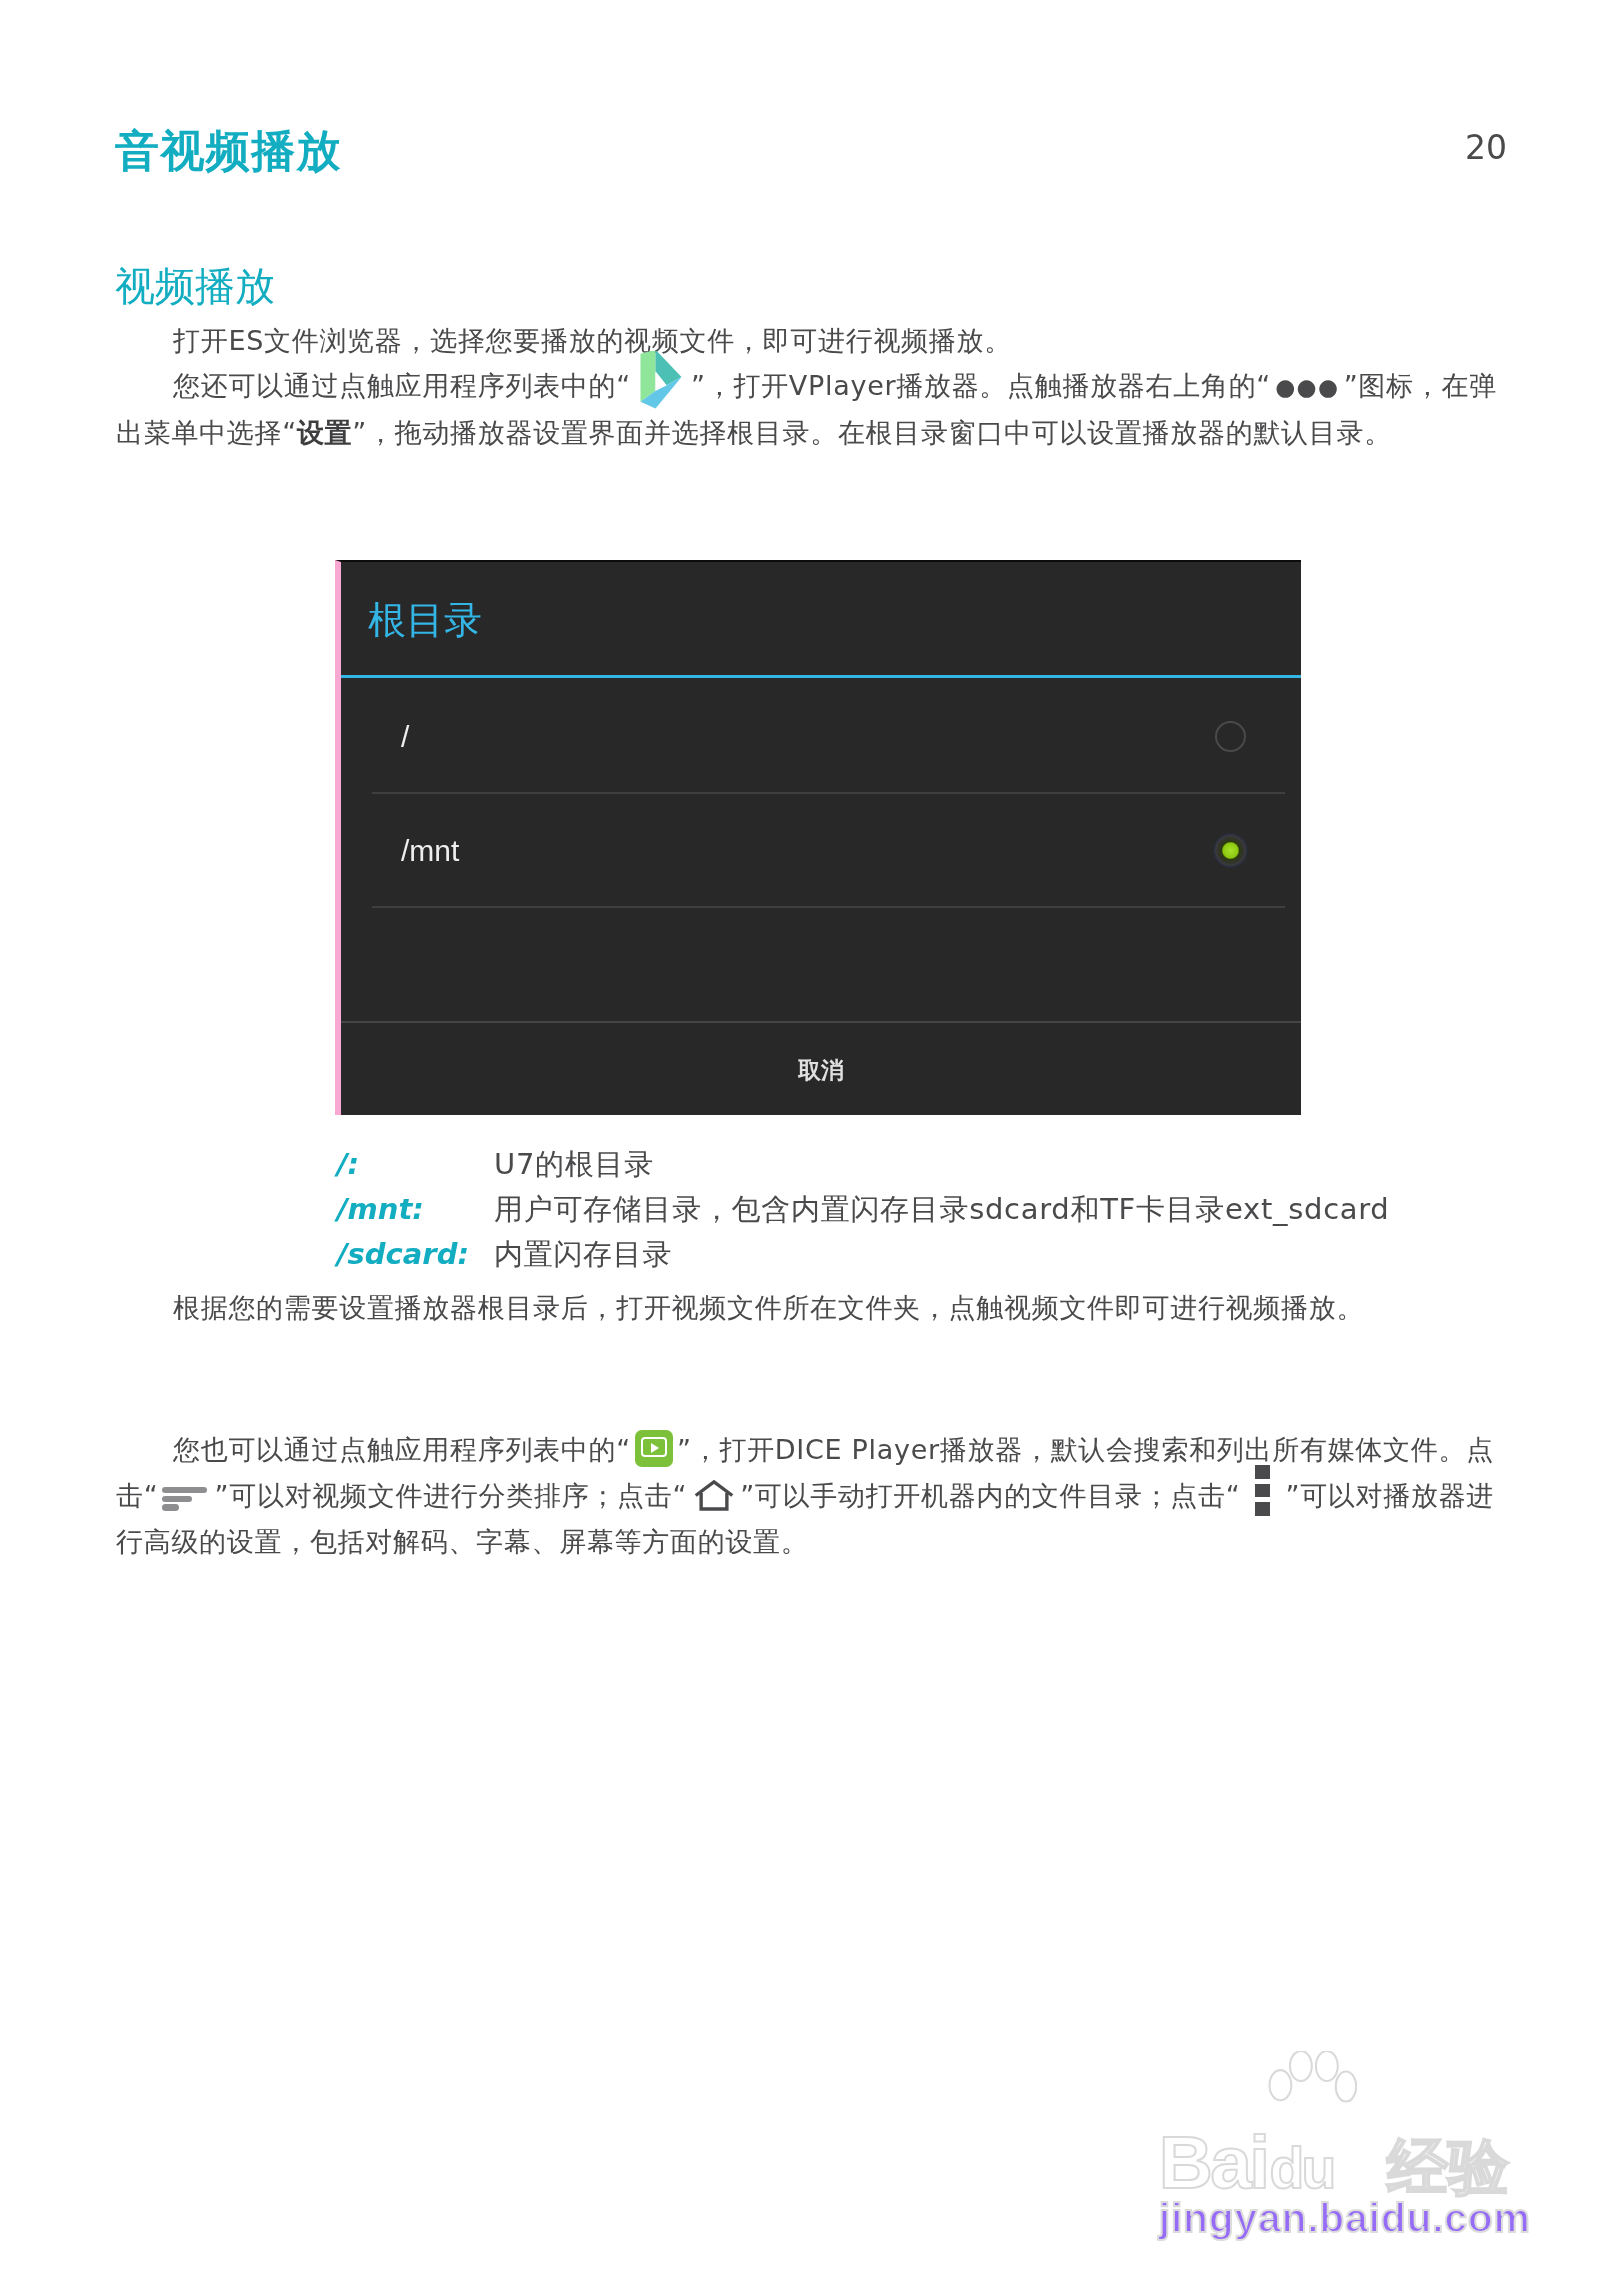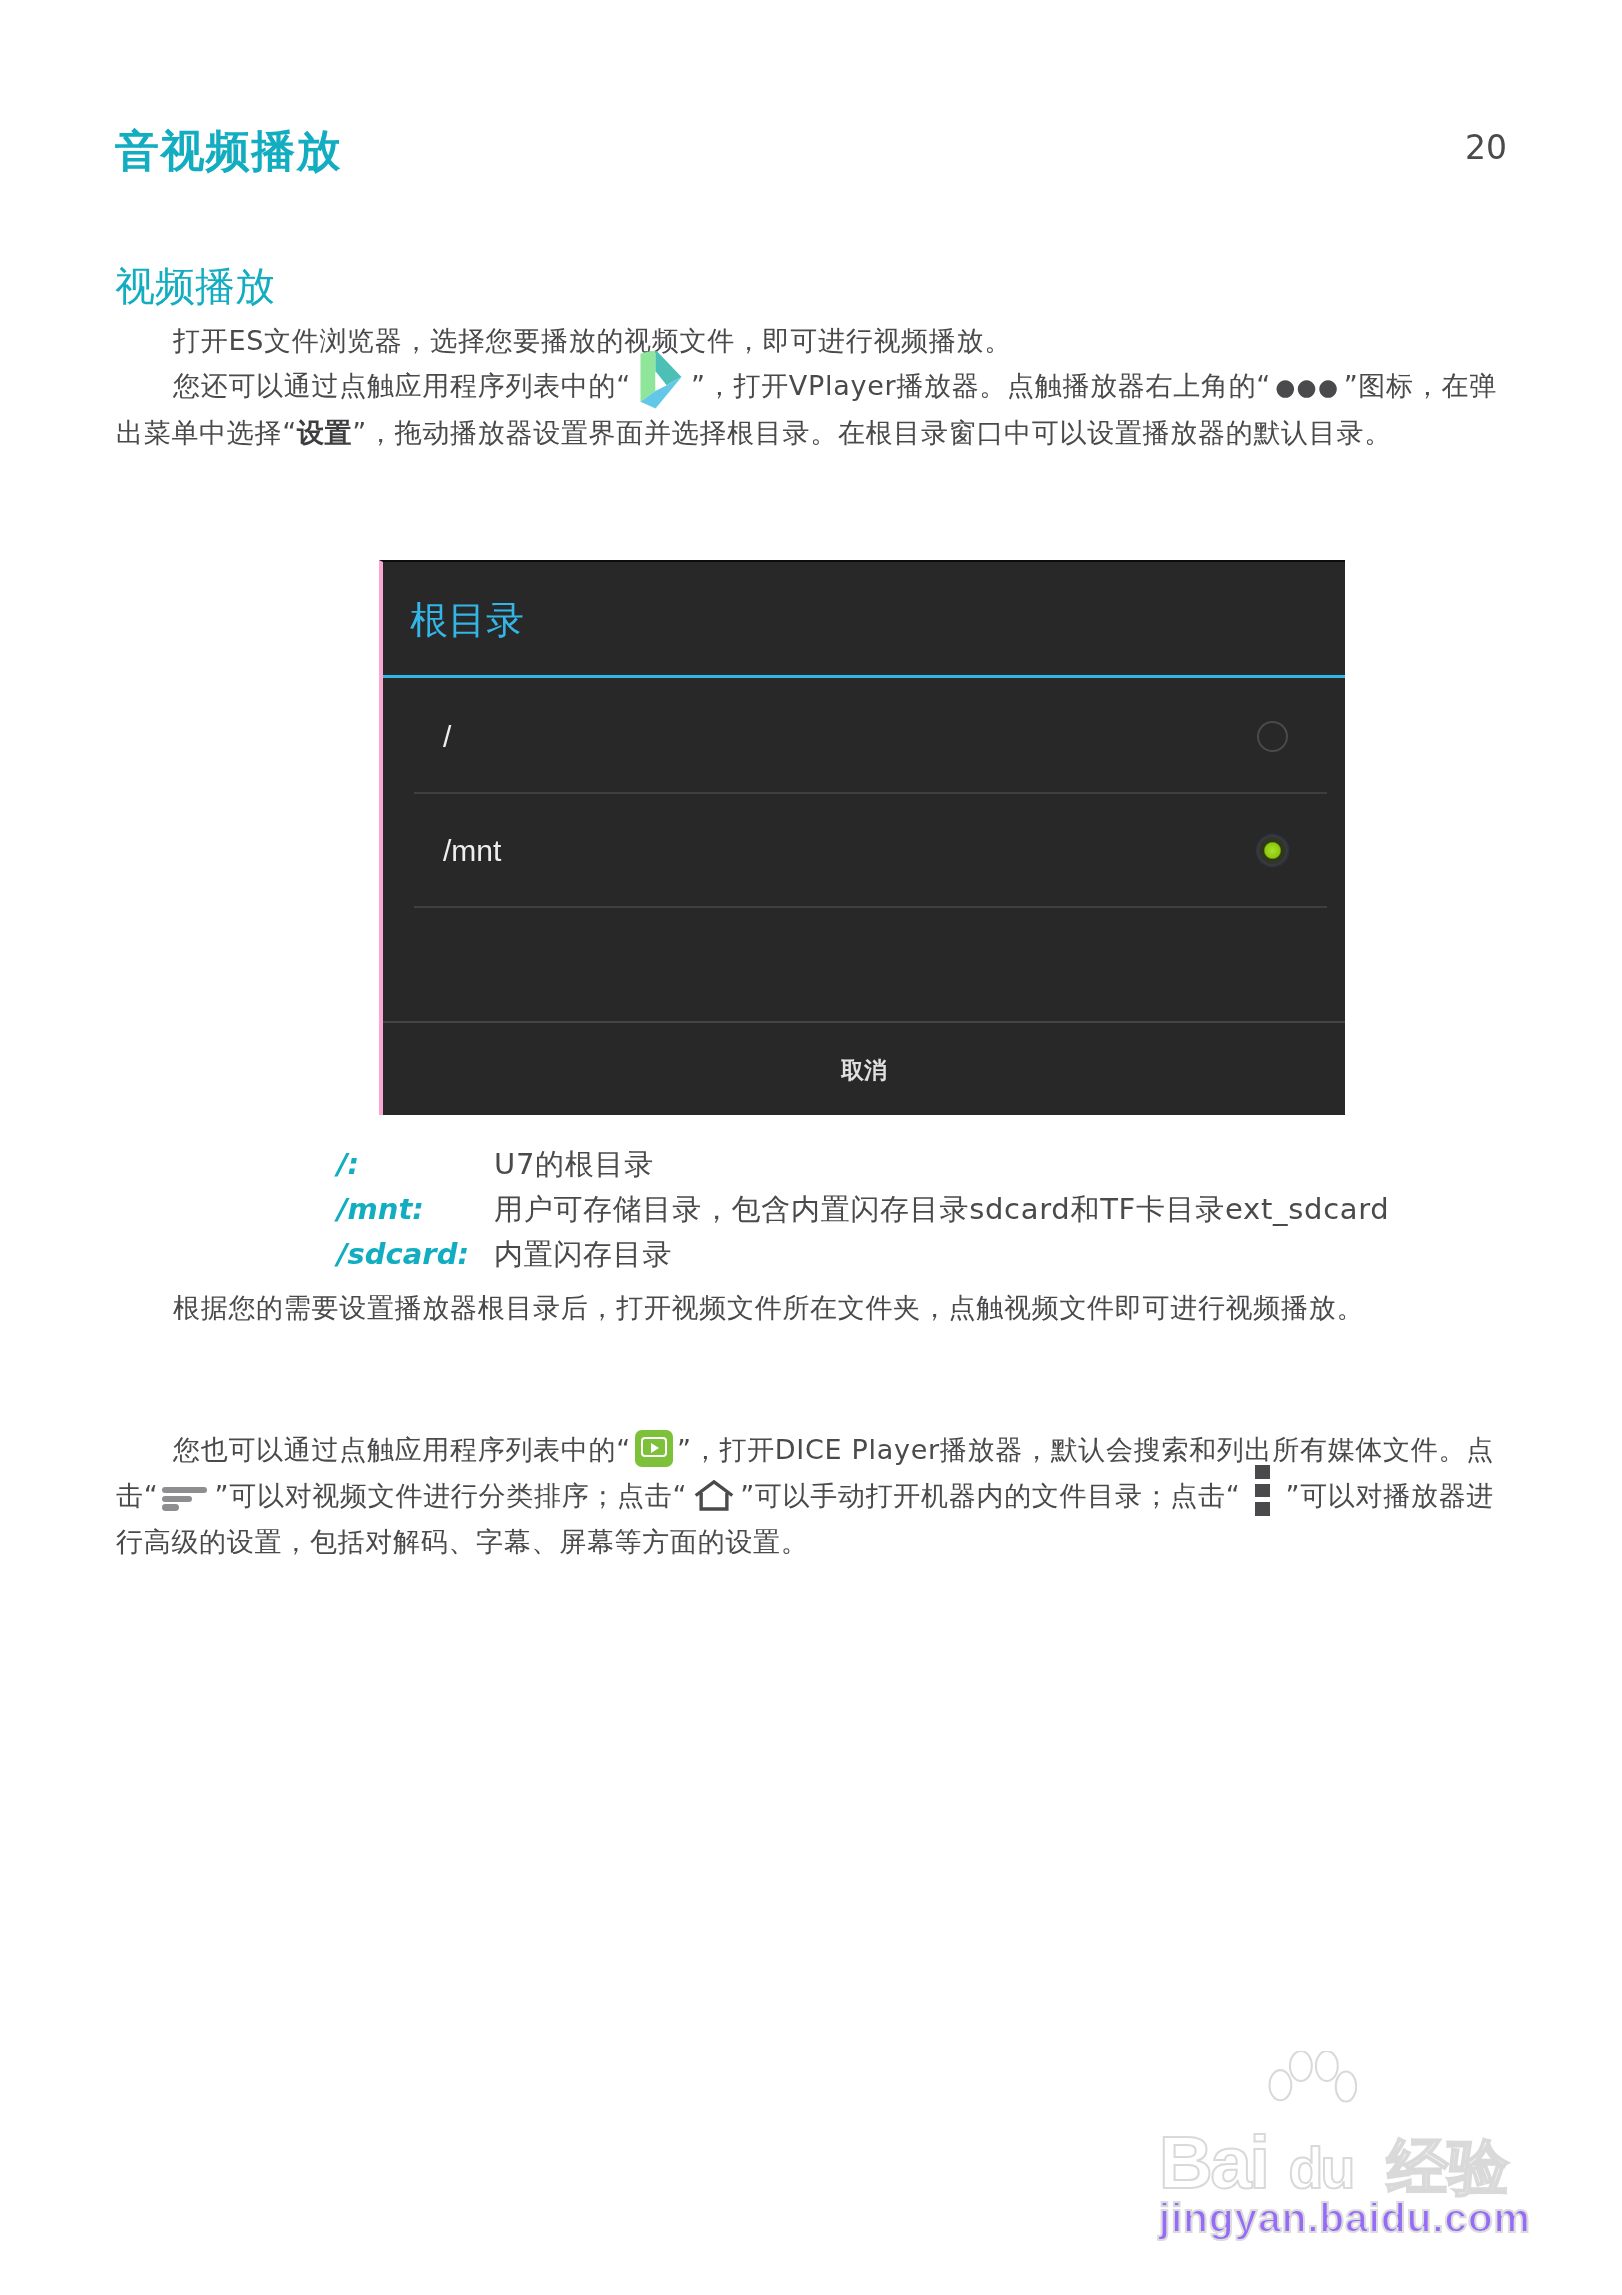--- a/index.html
+++ b/index.html
@@ -26,21 +26,21 @@
   .dice-icon .screen { position: absolute; left: 6.1px; top: 7.5px; width: 26px; height: 20.4px; border: 2.7px solid #fff; border-radius: 4.1px; }
   .dice-icon .tri { position: absolute; left: 15.7px; top: 13px; width: 0; height: 0; border-top: 5.5px solid transparent; border-bottom: 5.5px solid transparent; border-left: 8.2px solid #fff; }
   .dots-icon { font-size: 23px; letter-spacing: 1.4px; color: #4a4a4c; margin: 0 4.1px; }
   .sort-icon { width: 48px; height: 27px; margin: 0 4.1px; }
   .sort-icon span { position: absolute; left: 0; height: 6.8px; border-radius: 3.4px; background: #8e8e90; }
   .home-icon { width: 42px; height: 33px; margin: -4.1px 5.5px 0 5.5px; }
   .menu-icon { width: 15px; height: 52px; margin: -12.3px 15px 0 15px; }
   .menu-icon span { position: absolute; left: 0; width: 15px; height: 13.6px; background: #4a4a4c; }
 
   
-  .dialog { position: absolute; left: 335px; top: 560px; width: 966px; height: 555px; background: #282828; border-top: 2.7px solid #0c0c0c; border-left: 4px solid #f9a8d4; margin-left: 44px; }
+  .dialog { position: absolute; left: 335px; top: 560px; width: 966px; height: 555px; background: #282828; border-top: 2.7px solid #0c0c0c; border-left: 6px solid #f9a8d4; }
   .dialog-title { position: absolute; left: 27px; top: 34px; font-size: 38px; color: #33b5e5; line-height: 48px; }
   .dialog-rule { position: absolute; left: 0; right: 0; top: 113px; height: 3.4px; background: #33b5e5; }
   .option { position: absolute; left: 0; right: 0; height: 115px; }
   .option .label { position: absolute; left: 60px; top: 50%; transform: translateY(-50%); font-size: 30px; color: #eeeeee; font-family: "Liberation Sans", sans-serif; }
   .option .radio { position: absolute; left: 874px; top: 50%; width: 31px; height: 31px; margin-top: -15.7px; border-radius: 50%; border: 2px solid #4a4a4a; }
   .option .radio.checked { border-color: #3a3a3a; background: radial-gradient(circle, #a6e22a 0, #8cc80e 7.5px, #2c3a10 8.9px, #333 13.6px); box-shadow: 0 0 0 1.4px #2b3148; }
   .option .sep { position: absolute; left: 31px; width: 913px; bottom: 0; height: 2px; background: #3f3f3f; }
   .opt1 { top: 117px; }
   .opt2 { top: 231px; }
   .opt3 { top: 346px; }
@@ -109,17 +109,17 @@
         <polyline points="12,20 12,44 50,44 50,20" fill="none" stroke="#4a4a4c" stroke-width="5"></polyline>
       </svg></span><span>”可以手动打开机器内的文件目录；点击“</span><span class="inline-icon menu-icon"><span style="top:0;"></span><span style="top:18.4px;"></span><span style="top:37px;"></span></span><span>”可以对播放器进行高级的设置，包括对解码、字幕、屏幕等方面的设置。</span></div>
 
 <div class="watermark">
   <svg class="wm-paw" viewBox="0 0 130 120" width="89" height="82">
     <ellipse cx="18" cy="50" rx="16" ry="22" fill="#fff" stroke="#d5d5d5" stroke-width="3"></ellipse>
     <ellipse cx="48" cy="22" rx="16" ry="22" fill="#fff" stroke="#d5d5d5" stroke-width="3"></ellipse>
     <ellipse cx="86" cy="22" rx="16" ry="22" fill="#fff" stroke="#d5d5d5" stroke-width="3"></ellipse>
     <ellipse cx="114" cy="52" rx="15" ry="22" fill="#fff" stroke="#d5d5d5" stroke-width="3"></ellipse>
   </svg>
-  <span class="wm-brand"><span>Bai</span><span style="font-size:57px;margin-left:21px;">du</span></span>
+  <span class="wm-brand"><span>Bai</span><span style="font-size:57px;margin-left:2px;">du</span></span>
   <span class="wm-cn">经验</span>
   <span class="wm-url">jingyan.baidu.com</span>
 </div>
 
 
 </body></html>

